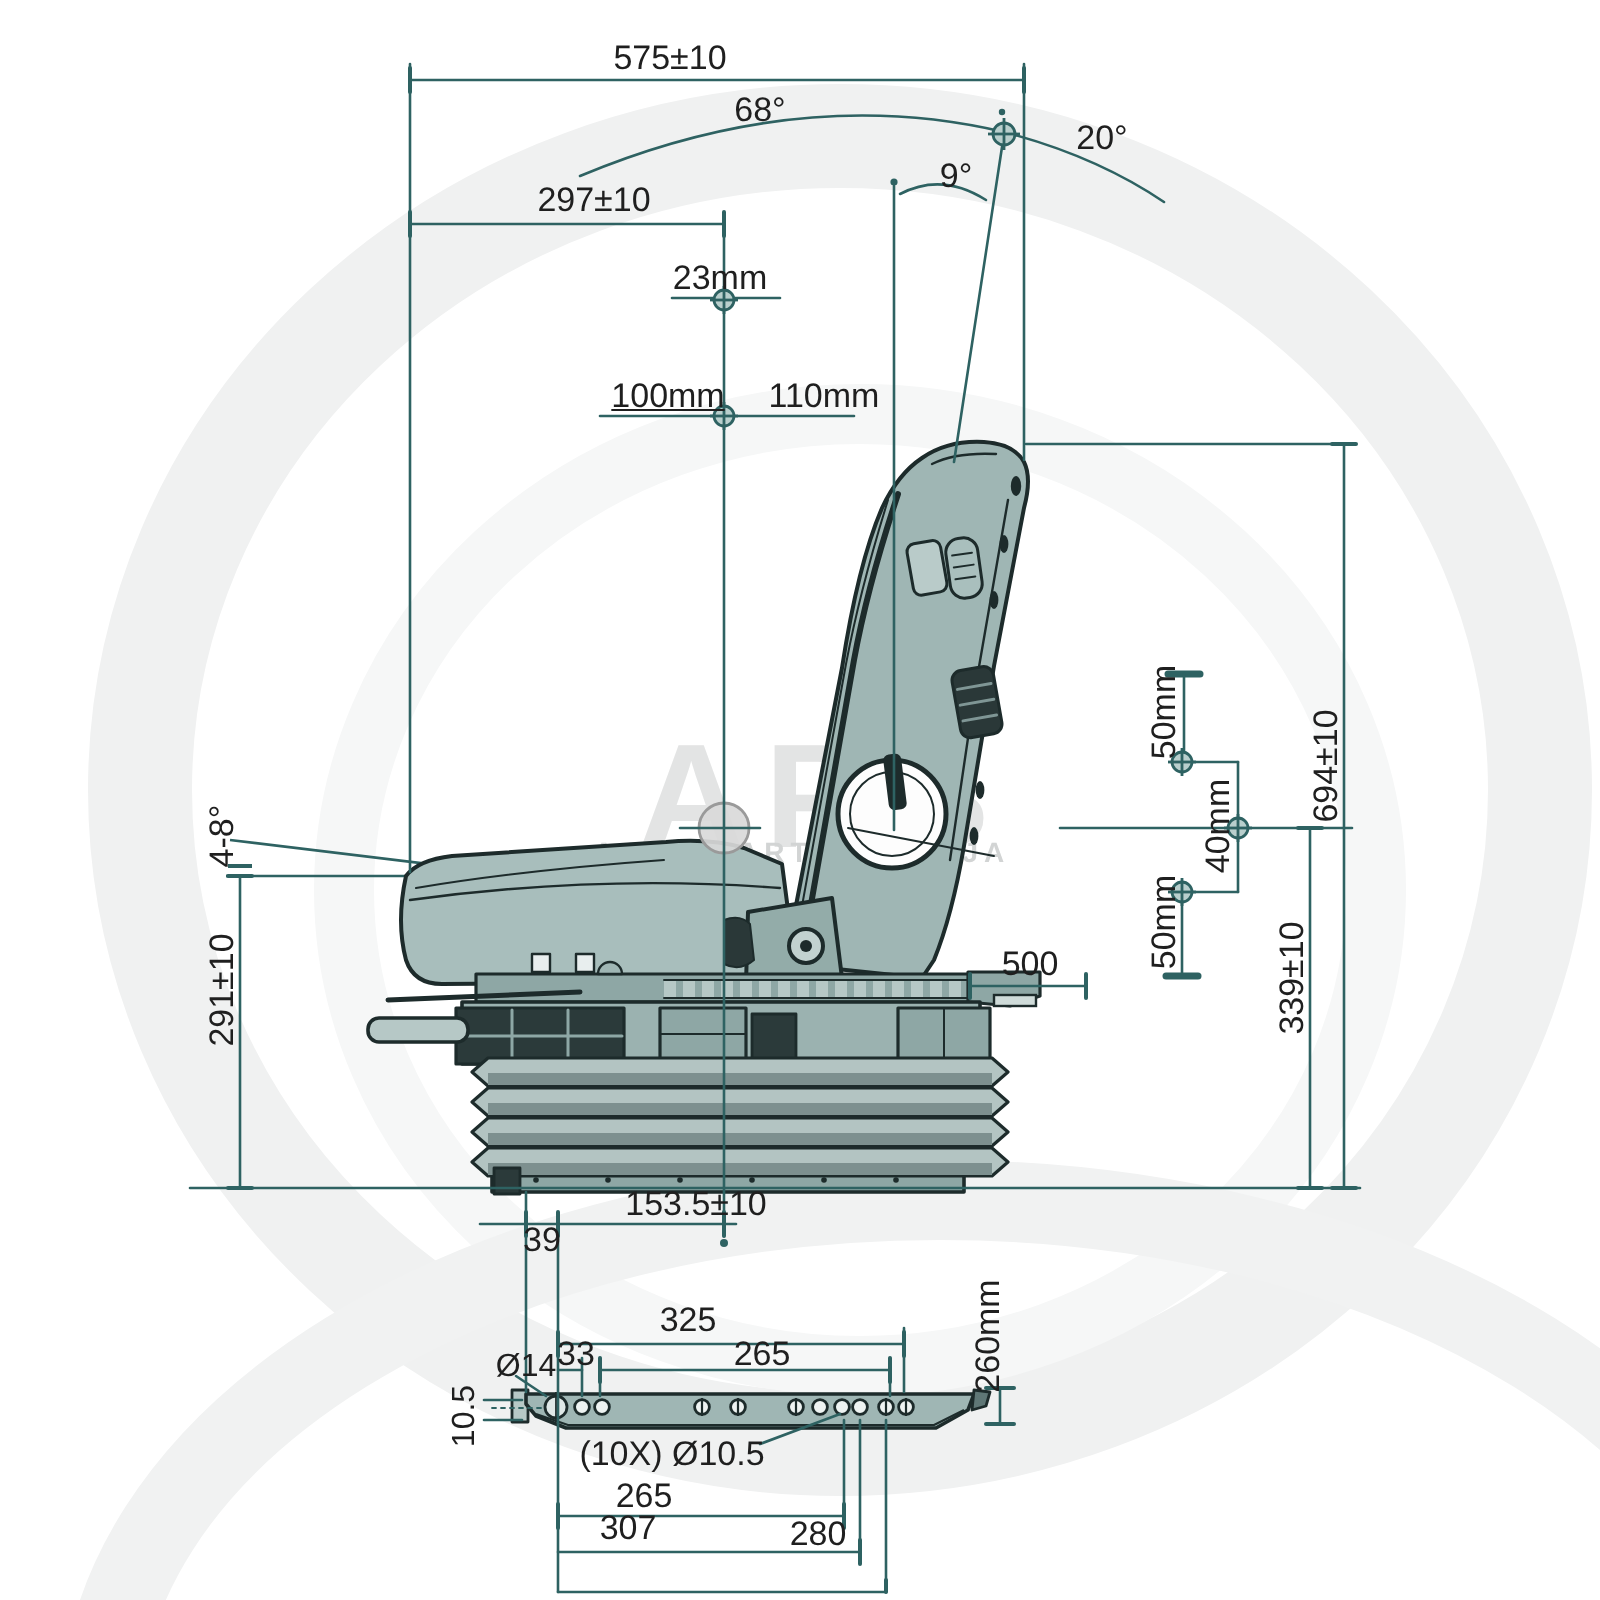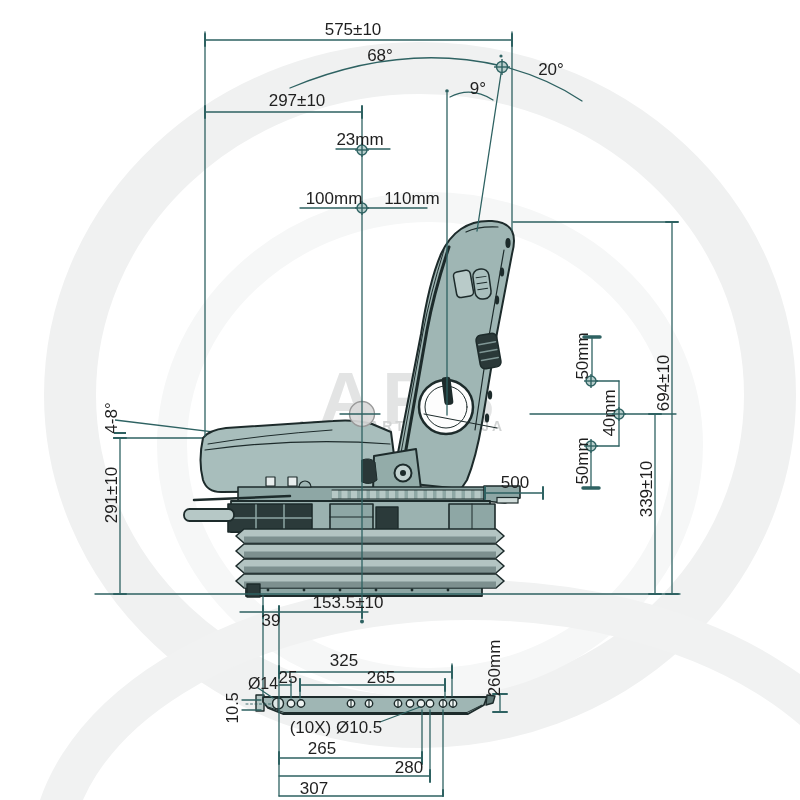--- a/index.html
+++ b/index.html
@@ -292,41 +292,41 @@
           <line x1="612" y1="414" x2="626" y2="414"></line>
         </g>
       <g>
           <circle cx="591" cy="446" r="5" fill="#b9cfcd"></circle>
           <line x1="591" y1="439" x2="591" y2="453"></line>
           <line x1="584" y1="446" x2="598" y2="446"></line>
         </g>
     </g>
   </svg>
 
-  <span class="lbl" style="left:353px;top:29px;">575±10</span>
+  <span class="lbl" style="left:335px;top:29px;">575±10</span>
   <span class="lbl" style="left:380px;top:55px;">68°</span>
   <span class="lbl" style="left:551px;top:69px;">20°</span>
   <span class="lbl" style="left:478px;top:88px;">9°</span>
   <span class="lbl" style="left:297px;top:100px;">297±10</span>
   <span class="lbl" style="left:360px;top:139px;">23mm</span>
-  <span class="lbl" style="left:334px;top:198px;">100mm</span>
+  <span class="lbl" style="left:334px;top:198px;text-decoration:underline;">100mm</span>
   <span class="lbl" style="left:412px;top:198px;">110mm</span>
   <span class="lbl v" style="left:582px;top:356px;">50mm</span>
   <span class="lbl v" style="left:609px;top:413px;">40mm</span>
   <span class="lbl v" style="left:582px;top:461px;">50mm</span>
   <span class="lbl v" style="left:663px;top:383px;">694±10</span>
   <span class="lbl v" style="left:646px;top:489px;">339±10</span>
   <span class="lbl" style="left:515px;top:482px;text-align:right;">500</span>
   <span class="lbl v" style="left:111px;top:418px;">4-8°</span>
   <span class="lbl v" style="left:111px;top:495px;">291±10</span>
   <span class="lbl" style="left:348px;top:602px;">153.5±10</span>
   <span class="lbl" style="left:271px;top:620px;">39</span>
   <span class="lbl" style="left:344px;top:660px;">325</span>
-  <span class="lbl" style="left:288px;top:677px;">25</span>
+  <span class="lbl" style="left:288px;top:677px;">33</span>
   <span class="lbl" style="left:381px;top:677px;">265</span>
   <span class="lbl sm" style="left:263px;top:684px;">Ø14</span>
   <span class="lbl v sm" style="left:233px;top:708px;">10.5</span>
   <span class="lbl v" style="left:494px;top:668px;">260mm</span>
   <span class="lbl" style="left:336px;top:727px;">(10X) Ø10.5</span>
   <span class="lbl" style="left:322px;top:748px;">265</span>
   <span class="lbl" style="left:381px;top:767px;margin-left:28px;">280</span>
-  <span class="lbl" style="left:314px;top:788px;">307</span>
+  <span class="lbl" style="left:314px;top:764px;">307</span>
 </div>
 
 </body></html>

